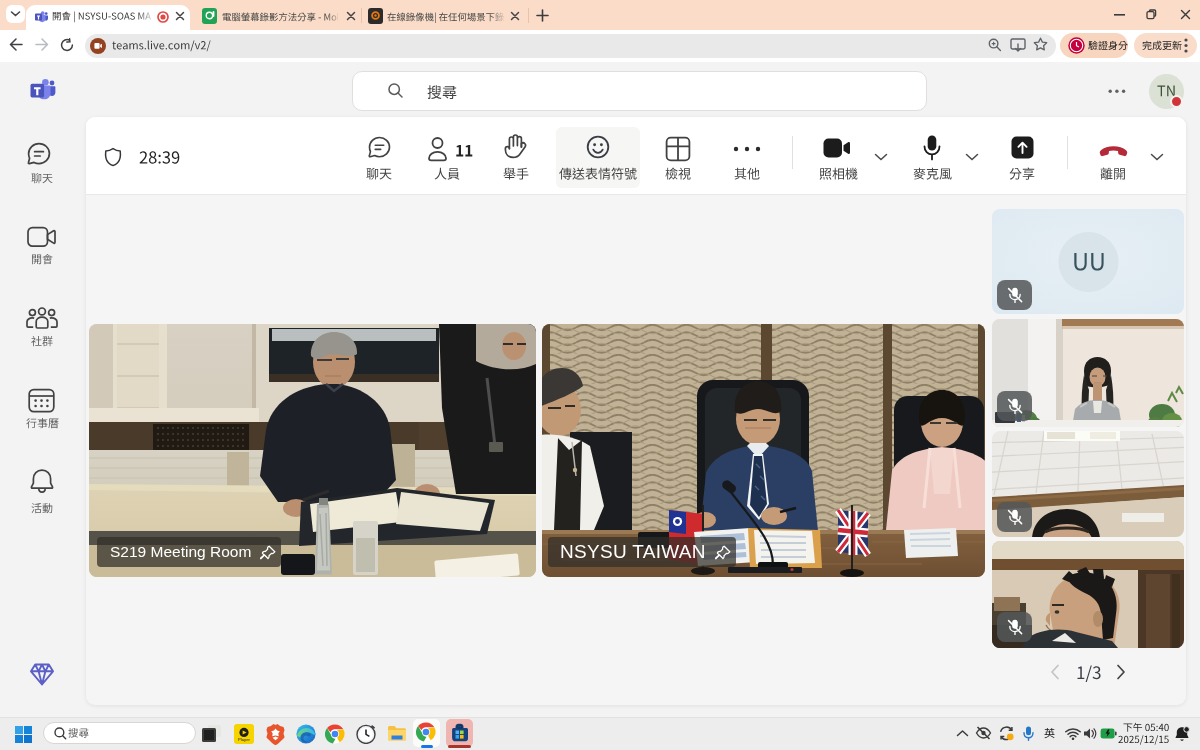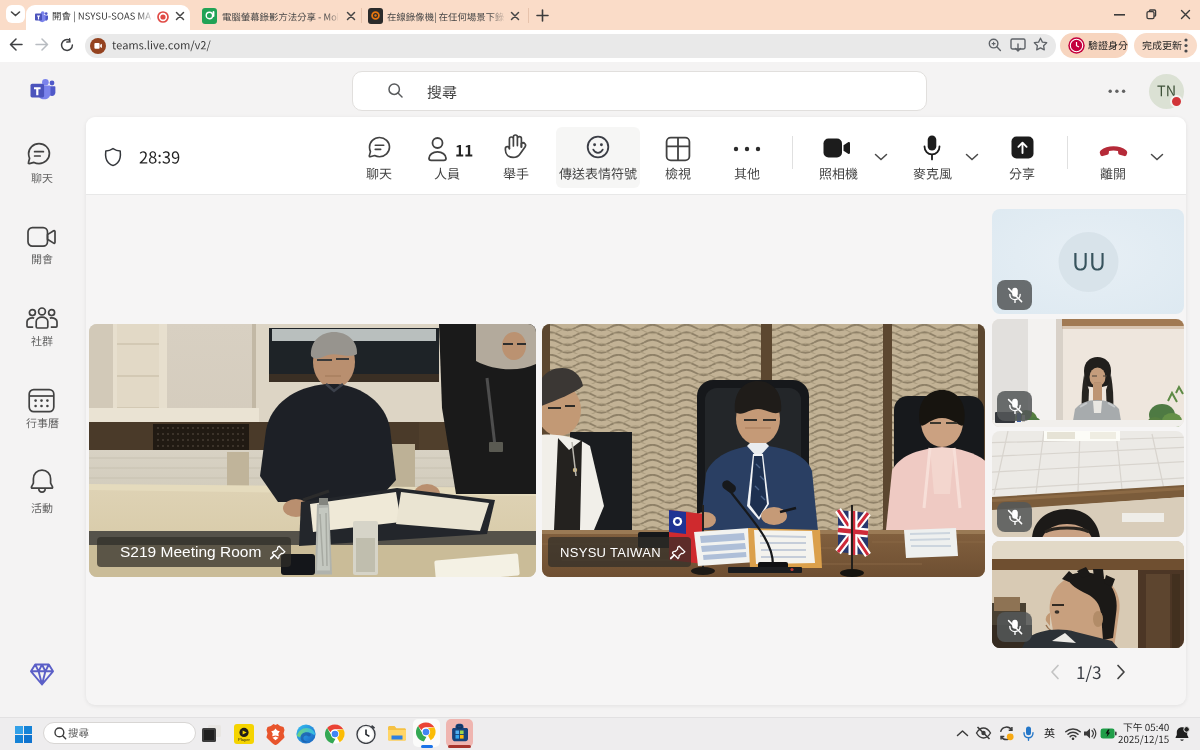--- a/index.html
+++ b/index.html
@@ -391,21 +391,21 @@
 <path d="M228 180l12-.5 3 71h-17z" fill="#b0b3ad"></path>
 <path d="M230 184l9-.4 2 63h-13z" fill="#c4c8c0"></path>
 <path d="M231 190l3 52M237 189l1 53" stroke="#a7aaa2" stroke-width="1.5"></path>
 <rect x="230" y="174" width="9" height="7" fill="#83857f"></rect>
 <rect x="264" y="197" width="25" height="54" rx="2" fill="#d6d4c8"></rect>
 <rect x="267" y="214" width="19" height="34" fill="#c0beae"></rect>
 
 <rect x="346" y="233" width="84" height="22" rx="2" fill="#f4f1e4" transform="rotate(-5 388 244)"></rect>
 <rect x="192" y="230" width="34" height="21" rx="3" fill="#14161a"></rect>
 </svg></div>
-<div class="vlabel" style="left:97px;top:537px;position:absolute;bottom:auto;padding:0 4px 0 23px">S219 Meeting Room<svg width="17" height="17" viewBox="0 0 17 17" style="margin-left:9px">
+<div class="vlabel" style="left:97px;top:537px;position:absolute;bottom:auto;padding:0 4px 0 13px">S219 Meeting Room<svg width="17" height="17" viewBox="0 0 17 17" style="margin-left:9px">
       <g fill="none" stroke="#fff" stroke-width="1.25">
 <path d="M9.2 2.2l5.6 5.6-1.1 1.1c-.6.6-1.5.8-2.3.5l-2.4 2.4c.2.8 0 1.7-.6 2.3l-.4.4-3.5-3.5-3.5 3.5h-.4v-.4L4.1 11 2.6 9.4c-.3-.3 0-.9.4-1.4.6-.6 1.5-.8 2.3-.5l2.4-2.4c-.3-.8-.1-1.7.5-2.3z"></path>
       </g>
     </svg></div>
 <div class="tile" style="left:542px;top:324px;width:443px;height:253px">
 <svg width="443" height="253" viewBox="0 0 443 253">
 <defs>
 <pattern id="wavy" width="34" height="15" patternUnits="userSpaceOnUse">
 <rect width="34" height="15" fill="#c2b295"></rect>
 <path d="M0 3.5 q8.5 -5.5 17 0 t17 0 M0 11 q8.5 -5.5 17 0 t17 0" stroke="#8f8168" stroke-width="1.8" fill="none"></path>
@@ -482,21 +482,21 @@
 <path d="M296 186l30 45M326 189l-30 39" stroke="#fff" stroke-width="7"></path>
 <path d="M296 186l30 45M326 189l-30 39" stroke="#cf2a3a" stroke-width="3"></path>
 <path d="M311 187v44M296 206l30 3" stroke="#fff" stroke-width="9"></path>
 <path d="M311 187v44M296 206l30 3" stroke="#cf2a3a" stroke-width="4.5"></path>
 <path d="M310 181v66" stroke="#23201c" stroke-width="2"></path>
 <ellipse cx="310" cy="249" rx="12" ry="4" fill="#15130f"></ellipse>
 
 <path d="M362 206l52-2 2 28-52 2z" fill="#eef0ef"></path>
 <path d="M368 210l40-1M368 216l40-1M369 222h40" stroke="#ccd5de" stroke-width="2"></path>
 </svg></div>
-<div class="vlabel" style="left:548px;top:537px;position:absolute;bottom:auto;padding:0 4px 0 12px;font-size:13px;letter-spacing:.3px">NSYSU TAIWAN<svg width="17" height="17" viewBox="0 0 17 17" style="margin-left:9px">
+<div class="vlabel" style="left:548px;top:537px;position:absolute;bottom:auto;padding:0 4px 0 12px;font-size:19px;letter-spacing:.3px">NSYSU TAIWAN<svg width="17" height="17" viewBox="0 0 17 17" style="margin-left:9px">
       <g fill="none" stroke="#fff" stroke-width="1.25">
 <path d="M9.2 2.2l5.6 5.6-1.1 1.1c-.6.6-1.5.8-2.3.5l-2.4 2.4c.2.8 0 1.7-.6 2.3l-.4.4-3.5-3.5-3.5 3.5h-.4v-.4L4.1 11 2.6 9.4c-.3-.3 0-.9.4-1.4.6-.6 1.5-.8 2.3-.5l2.4-2.4c-.3-.8-.1-1.7.5-2.3z"></path>
       </g>
     </svg></div>
 <div class="tile" style="left:992px;top:209px;width:192px;height:105px">
 <svg width="192" height="105">
       <defs>
         <radialGradient id="uubg" cx="50%" cy="45%" r="75%">
 <stop offset="0" stop-color="#e7eff5"></stop>
           <stop offset="1" stop-color="#dde9f1"></stop>

